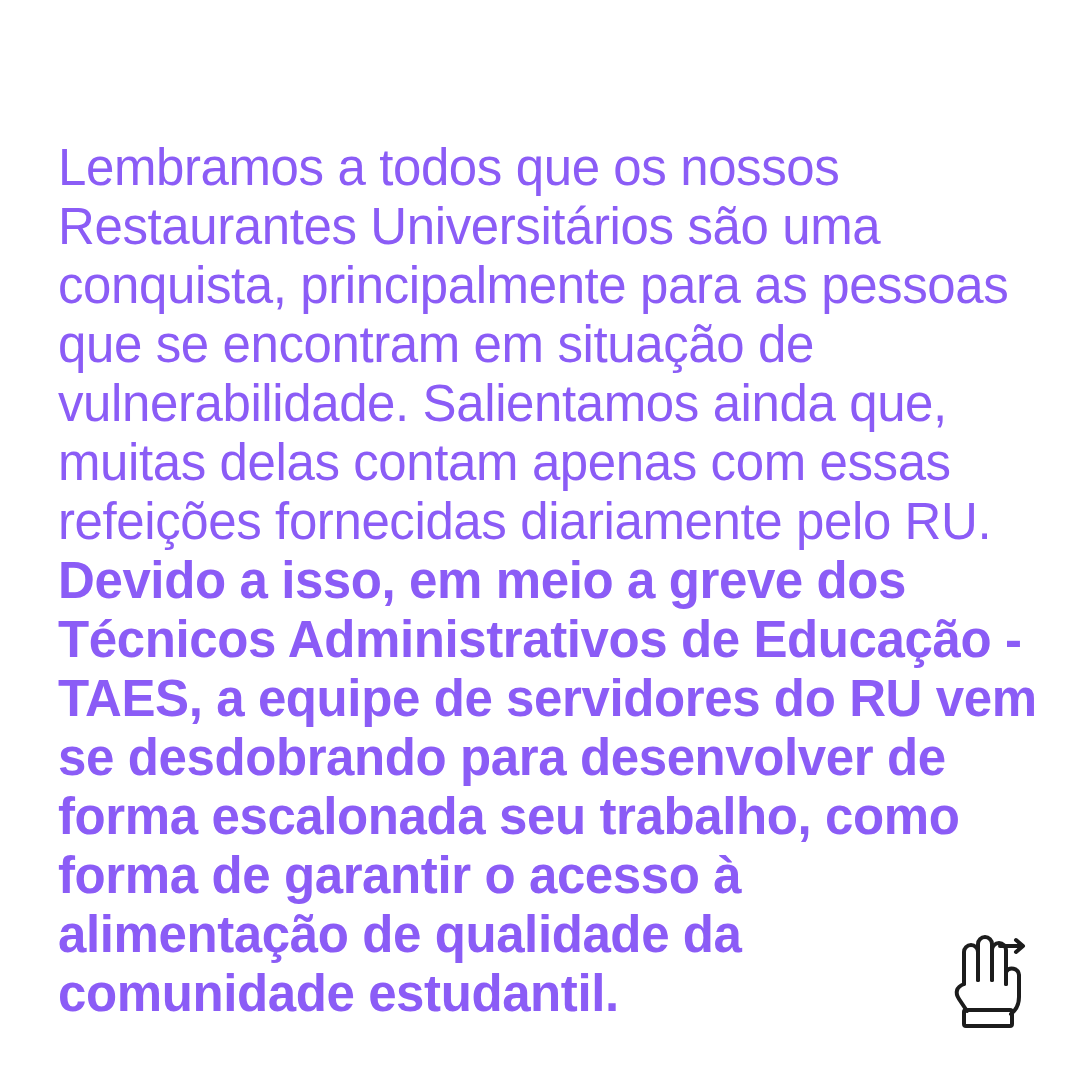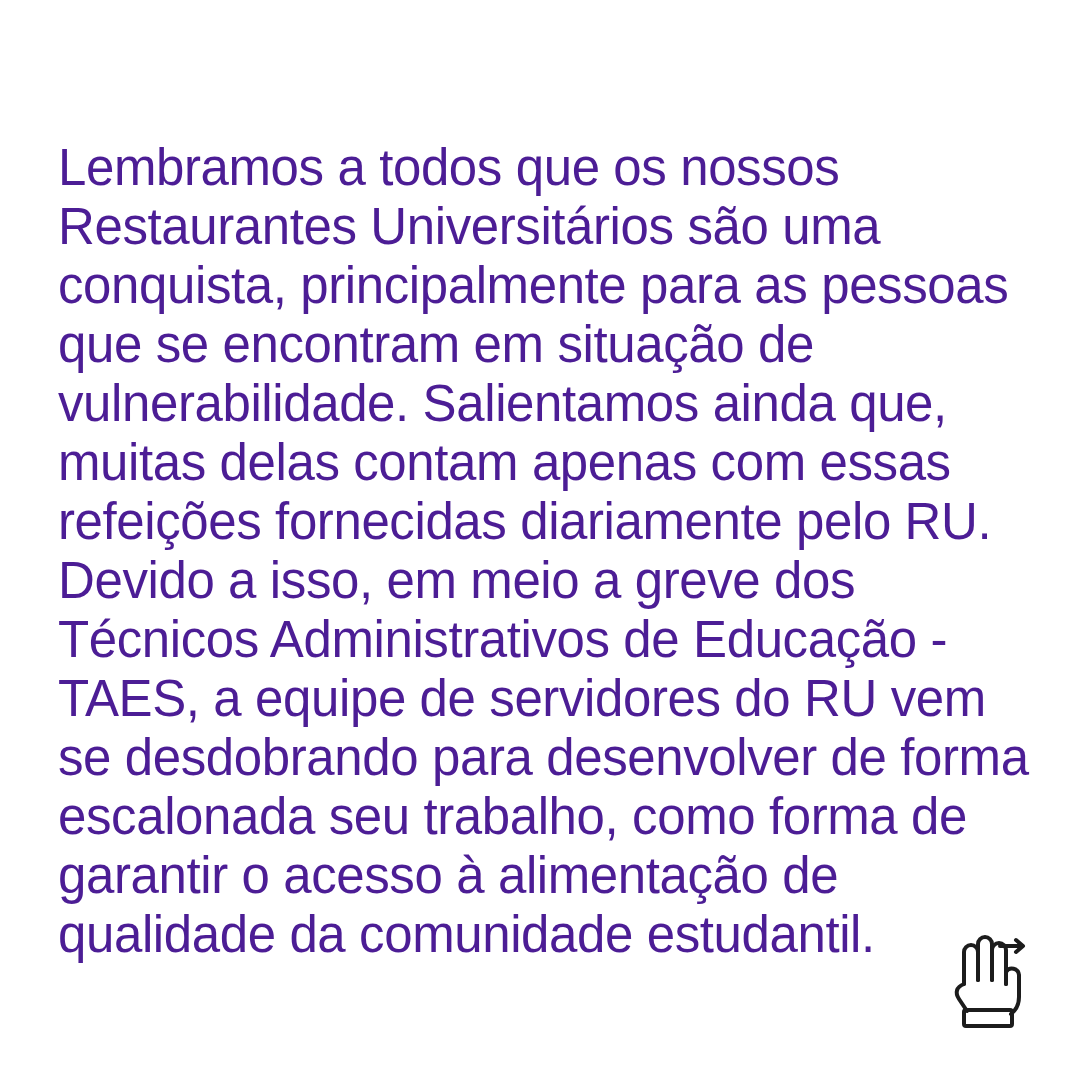--- a/index.html
+++ b/index.html
@@ -22,28 +22,28 @@
     box-sizing: border-box;
   }
   .text-block {
     position: absolute;
     left: 58px;
     top: 138px;
     width: 982px;
   }
   .para {
     margin: 0;
-    color: #4c1d95;
+    color: #8b5cf6;
     font-size: 51px;
     line-height: 59px;
     letter-spacing: -0.4px;
     font-weight: 400;
   }
   .para.bold {
-    font-weight: 400;
+    font-weight: 700;
   }
   .swipe-icon {
     position: absolute;
     right: 46px;
     bottom: 48px;
     width: 92px;
     height: 104px;
   }
   .swipe-icon svg {
     display: block;

